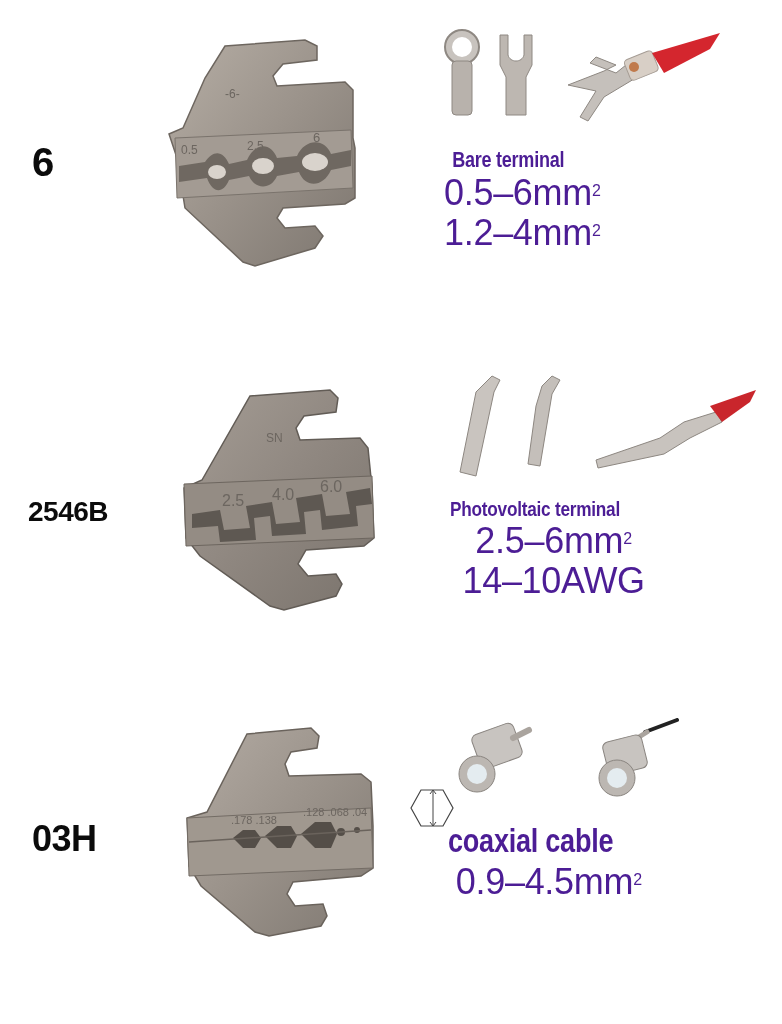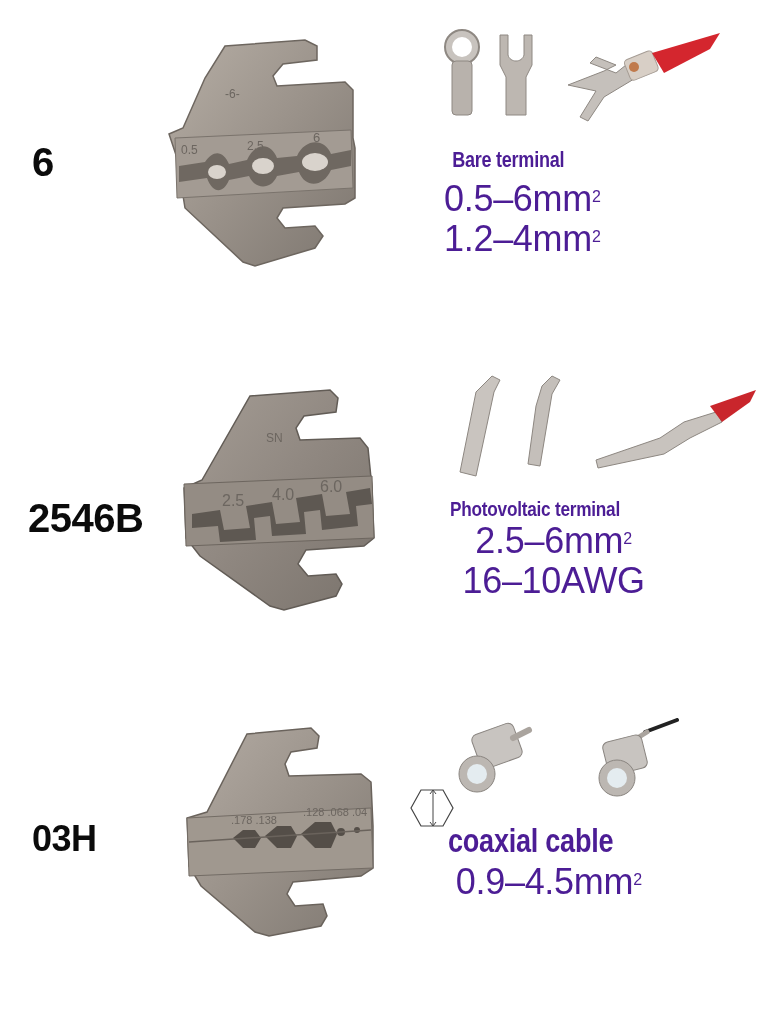--- a/index.html
+++ b/index.html
@@ -57,27 +57,27 @@
         <path d="M148 60 L184 46 L196 40 L176 32 L170 38 L196 48 L206 40 L214 54 L184 72 L168 96 L160 92 L176 66 Z" fill="#c5c0bb" stroke="#8e8882"></path>
         <rect x="206" y="30" width="30" height="22" rx="4" transform="rotate(-22 220 40)" fill="#d8cfc6" stroke="#a59c94"></rect>
         <circle cx="214" cy="42" r="5" fill="#c07a4c"></circle>
         <path d="M232 28 L300 8 L290 24 L244 48 Z" fill="#d4262e"></path>
       </g>
     </svg>
   </div>
 
   <div class="caption" style="left:444px;top:147px;">
     <div class="cap-type" style="font-size:22px;">Bare terminal</div>
-    <div class="cap-spec" style="margin-top:6px;"><span>0.5–6mm</span><sup>2</sup></div>
+    <div class="cap-spec" style=""><span>0.5–6mm</span><sup>2</sup></div>
     <div class="cap-spec"><span>1.2–4mm</span><sup>2</sup></div>
   </div>
 </div>
 
 <div class="row" style="top:360px;height:280px;">
-  <div class="model" style="left:28px;top:136px;font-size:40px;">2546B</div>
+  <div class="model" style="left:28px;top:136px;font-size:28px;">2546B</div>
 
   <div class="die" style="left:180px;top:28px;">
     <svg width="200" height="230" viewBox="0 0 200 230">
       <defs>
         <linearGradient id="m2" x1="0" y1="0" x2="1" y2="1">
           <stop offset="0" stop-color="#a59d95"></stop>
             <stop offset="0.5" stop-color="#8f8780"></stop>
             <stop offset="1" stop-color="#7a736c"></stop>
         </linearGradient>
       </defs>
@@ -102,21 +102,21 @@
       <g>
         <path d="M158 96 L156 88 L220 66 L244 50 L276 40 L282 50 L250 66 L224 82 Z" fill="#c8c3be" stroke="#8d8781"></path>
         <path d="M270 34 L316 18 L310 30 L282 50 Z" fill="#c9262c"></path>
       </g>
     </svg>
   </div>
 
   <div class="caption" style="left:450px;top:137px;">
     <div class="cap-type" style="font-size:21px;">Photovoltaic terminal</div>
     <div class="cap-spec" style=""><span>2.5–6mm</span><sup>2</sup></div>
-    <div class="cap-spec"><span>16–10AWG</span></div>
+    <div class="cap-spec"><span>14–10AWG</span></div>
   </div>
 </div>
 
 <div class="row" style="top:700px;height:300px;">
   <div class="model" style="left:32px;top:118px;font-size:36px;">03H</div>
 
   <div class="die" style="left:185px;top:26px;">
     <svg width="192" height="212" viewBox="0 0 192 212">
       <defs>
         <linearGradient id="m3" x1="0" y1="0" x2="1" y2="1">

